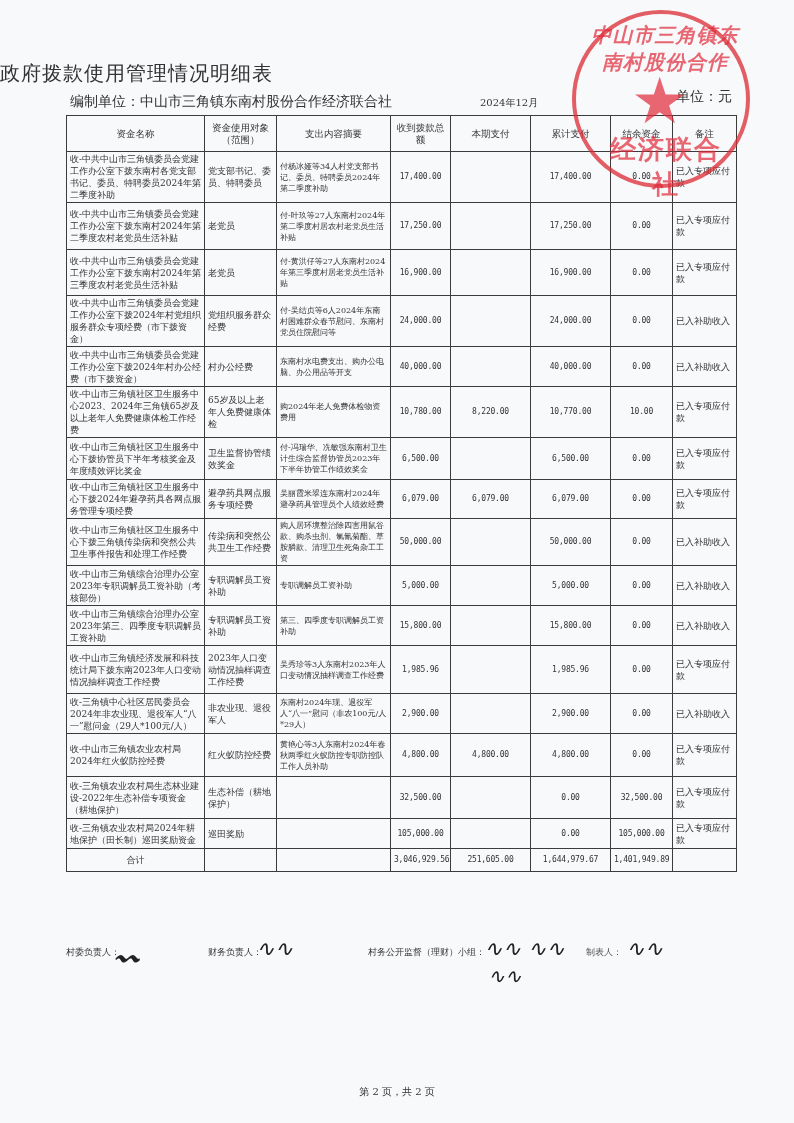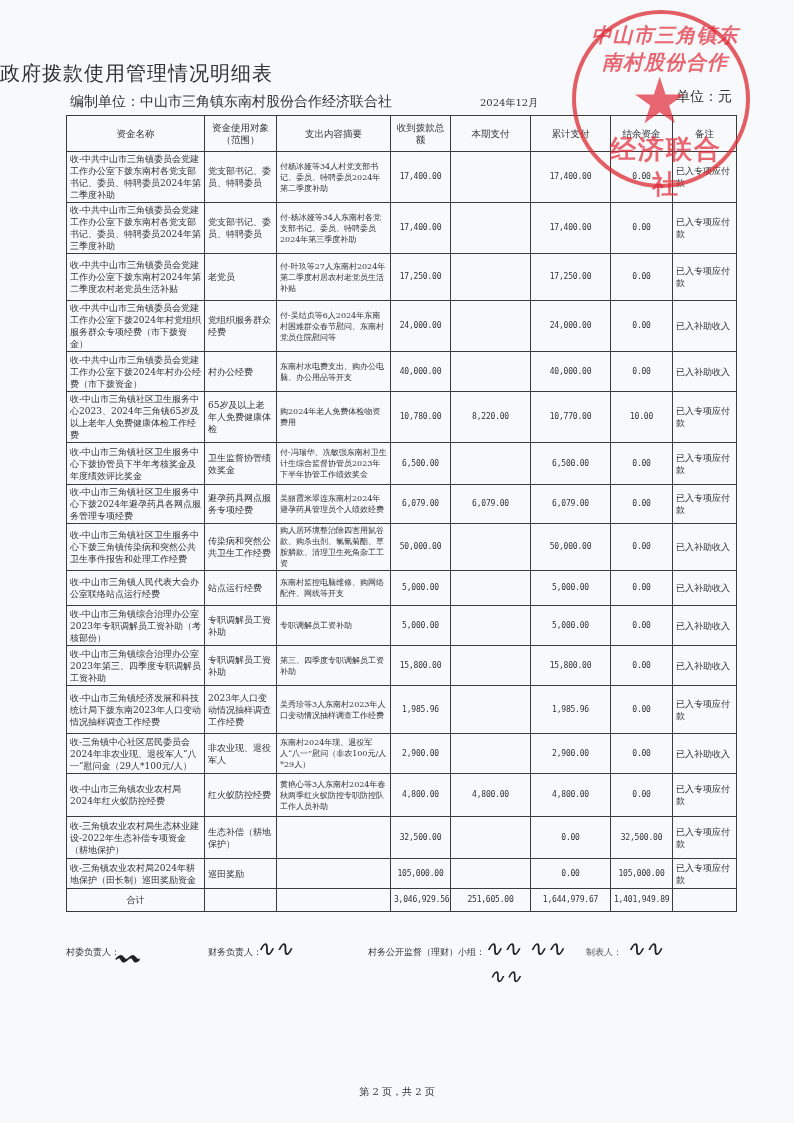--- a/index.html
+++ b/index.html
@@ -89,37 +89,37 @@
       <tr style="height: 47px;">
         <td class="txt">收-中共中山市三角镇委员会党建工作办公室下拨东南村各党支部书记、委员、特聘委员2024年第二季度补助</td>
         <td class="txt">党支部书记、委员、特聘委员</td>
         <td class="txt small">付杨冰娅等34人村党支部书记、委员、特聘委员2024年第二季度补助</td>
         <td class="num">17,400.00</td>
         <td class="num"></td>
         <td class="num">17,400.00</td>
         <td class="num">0.00</td>
         <td class="note">已入专项应付款</td>
       </tr>
-      <tr style="height: 48px;">
-        <td class="txt">收-中共中山市三角镇委员会党建工作办公室下拨东南村各党支部书记、委员、特聘委员2024年第三季度补助</td>
-        <td class="txt">党支部书记、委员、特聘委员</td>
-        <td class="txt small">付-杨冰娅等34人东南村各党支部书记、委员、特聘委员2024年第三季度补助</td>
-        <td class="num">17,400.00</td>
-        <td class="num"></td>
-        <td class="num">17,400.00</td>
-        <td class="num">0.00</td>
-        <td class="note">已入专项应付款</td>
-      </tr>
       <tr style="height: 47px;">
         <td class="txt">收-中共中山市三角镇委员会党建工作办公室下拨东南村2024年第二季度农村老党员生活补贴</td>
         <td class="txt">老党员</td>
         <td class="txt small">付-叶玖等27人东南村2024年第二季度村居农村老党员生活补贴</td>
         <td class="num">17,250.00</td>
         <td class="num"></td>
         <td class="num">17,250.00</td>
+        <td class="num">0.00</td>
+        <td class="note">已入专项应付款</td>
+      </tr>
+      <tr style="height: 46px;">
+        <td class="txt">收-中共中山市三角镇委员会党建工作办公室下拨东南村2024年第三季度农村老党员生活补贴</td>
+        <td class="txt">老党员</td>
+        <td class="txt small">付-黄洪仔等27人东南村2024年第三季度村居老党员生活补贴</td>
+        <td class="num">16,900.00</td>
+        <td class="num"></td>
+        <td class="num">16,900.00</td>
         <td class="num">0.00</td>
         <td class="note">已入专项应付款</td>
       </tr>
       <tr style="height: 44px;">
         <td class="txt">收-中共中山市三角镇委员会党建工作办公室下拨2024年村党组织服务群众专项经费（市下拨资金）</td>
         <td class="txt">党组织服务群众经费</td>
         <td class="txt small">付-吴结贞等6人2024年东南村困难群众春节慰问、东南村党员住院慰问等</td>
         <td class="num">24,000.00</td>
         <td class="num"></td>
         <td class="num">24,000.00</td>
@@ -166,30 +166,20 @@
         <td class="num">0.00</td>
         <td class="note">已入专项应付款</td>
       </tr>
       <tr style="height: 42px;">
         <td class="txt">收-中山市三角镇社区卫生服务中心下拨三角镇传染病和突然公共卫生事件报告和处理工作经费</td>
         <td class="txt">传染病和突然公共卫生工作经费</td>
         <td class="txt small">购人居环境整治除四害用鼠谷款、购杀虫剂、氯氰菊酯、草胺膦款、清理卫生死角杂工工资</td>
         <td class="num">50,000.00</td>
         <td class="num"></td>
         <td class="num">50,000.00</td>
-        <td class="num">0.00</td>
-        <td class="note">已入补助收入</td>
-      </tr>
-      <tr style="height: 35px;">
-        <td class="txt">收-中山市三角镇人民代表大会办公室联络站点运行经费</td>
-        <td class="txt">站点运行经费</td>
-        <td class="txt small">东南村监控电脑维修、购网络配件、网线等开支</td>
-        <td class="num">5,000.00</td>
-        <td class="num"></td>
-        <td class="num">5,000.00</td>
         <td class="num">0.00</td>
         <td class="note">已入补助收入</td>
       </tr>
       <tr style="height: 40px;">
         <td class="txt">收-中山市三角镇综合治理办公室2023年专职调解员工资补助（考核部份）</td>
         <td class="txt">专职调解员工资补助</td>
         <td class="txt small">专职调解员工资补助</td>
         <td class="num">5,000.00</td>
         <td class="num"></td>
         <td class="num">5,000.00</td>

